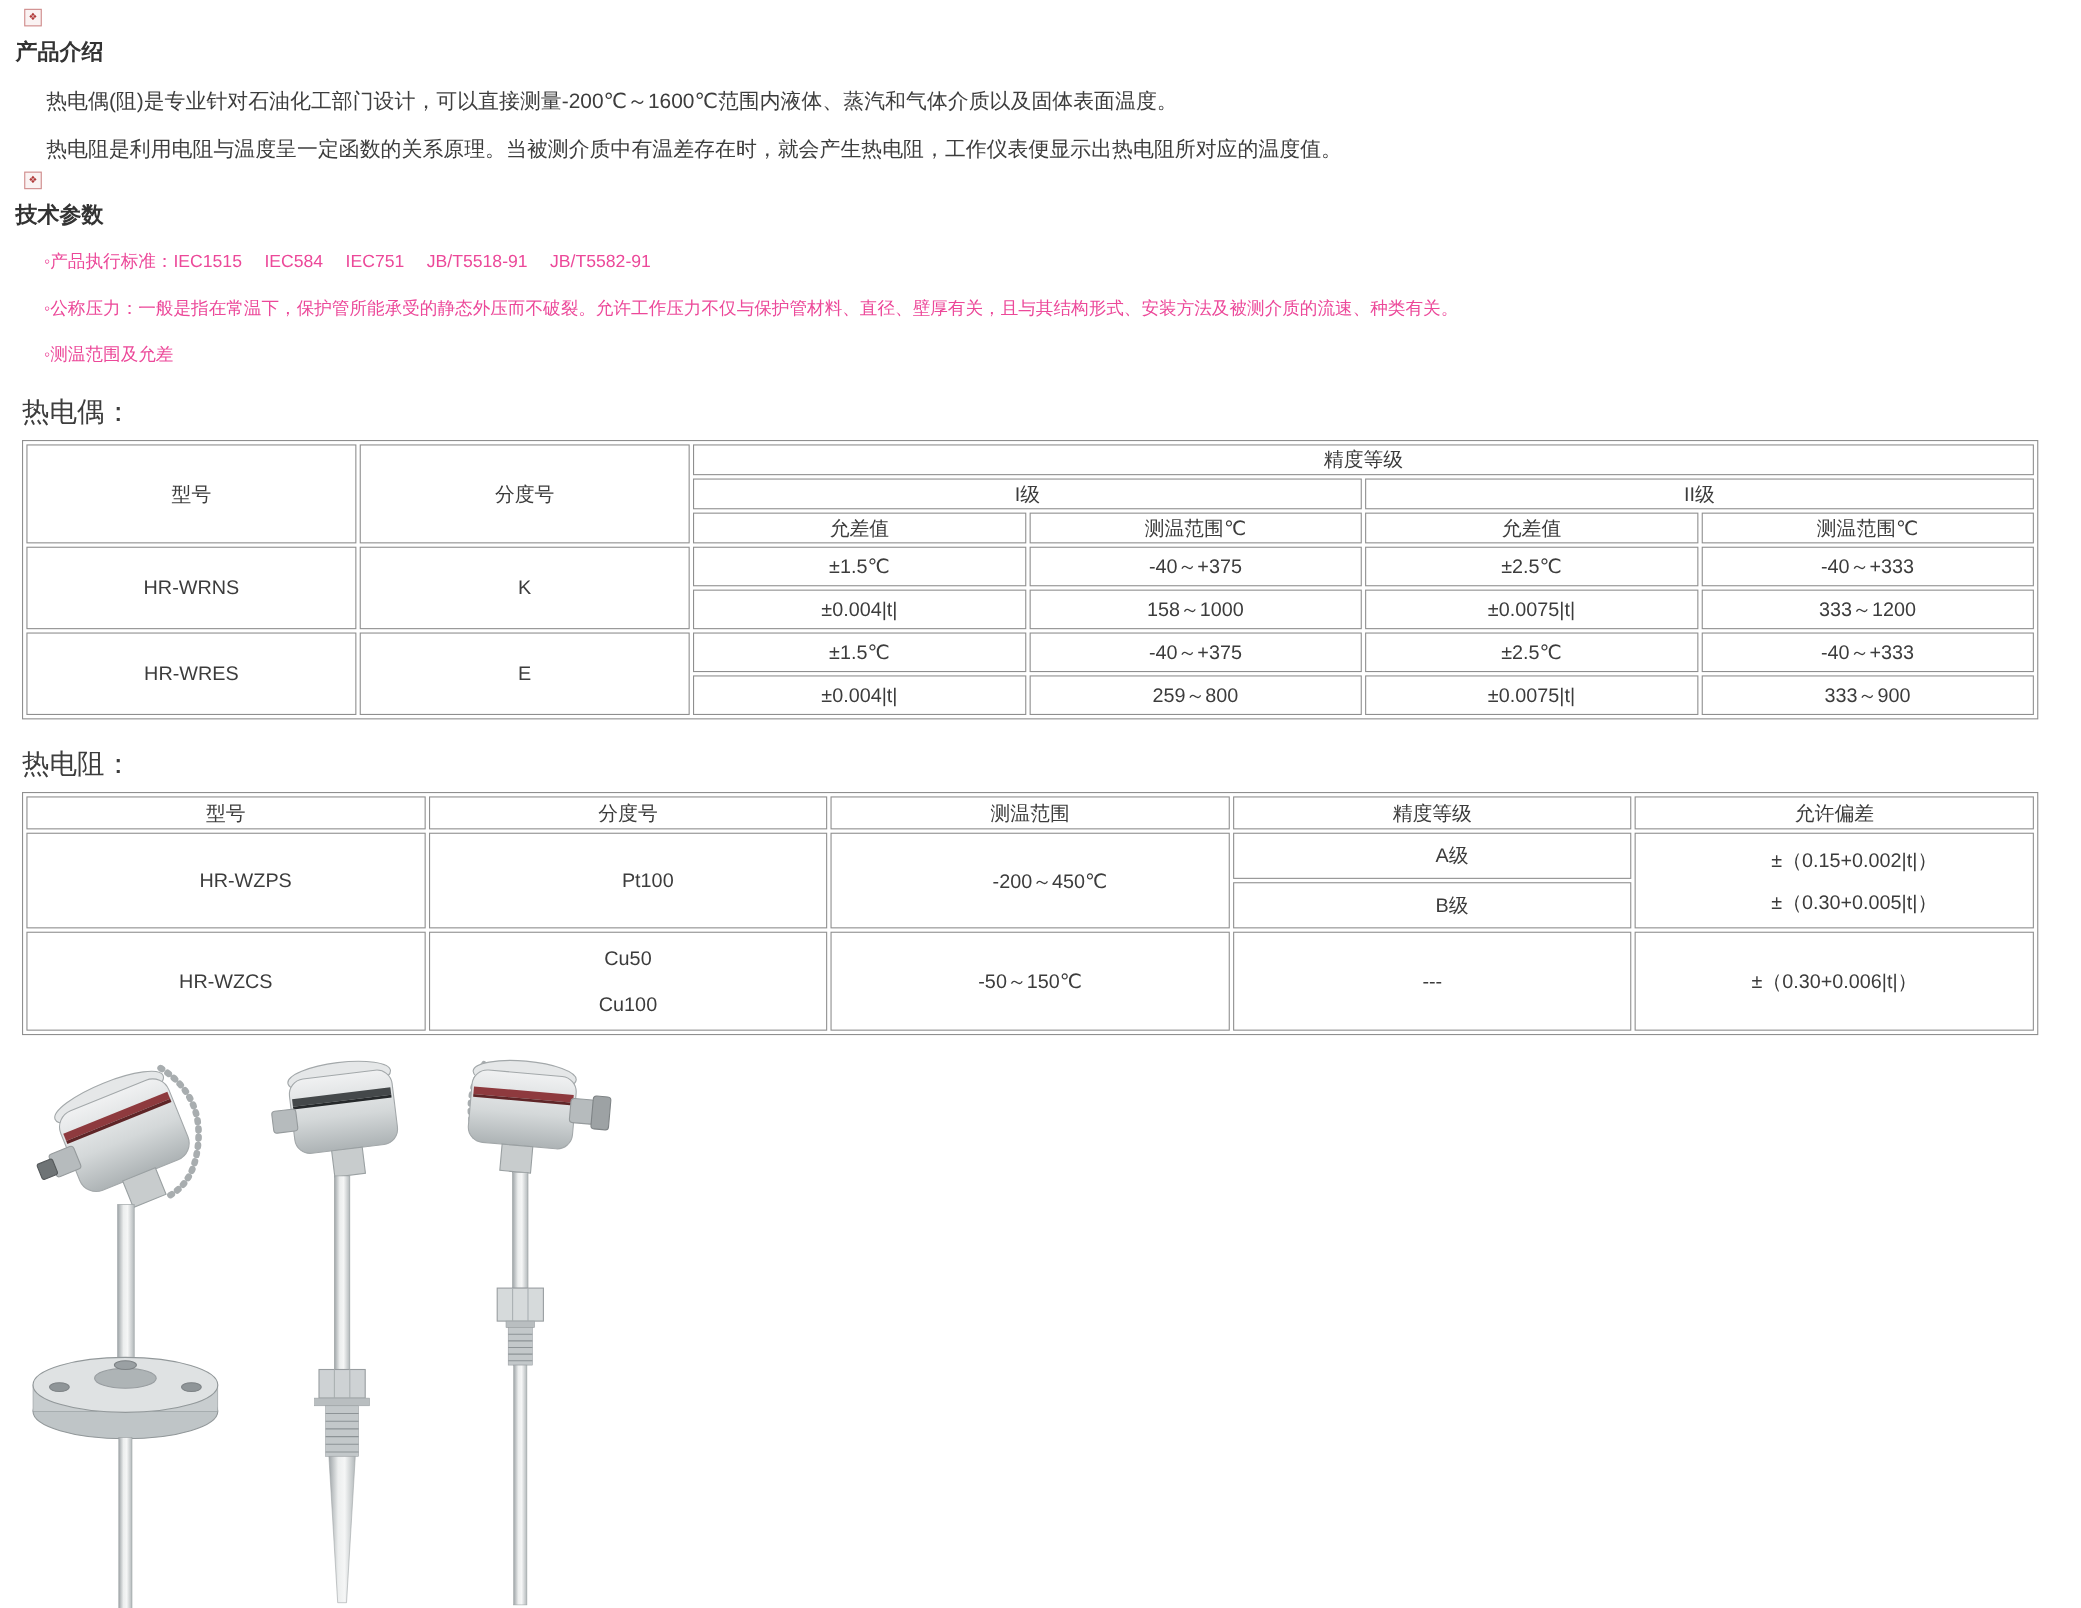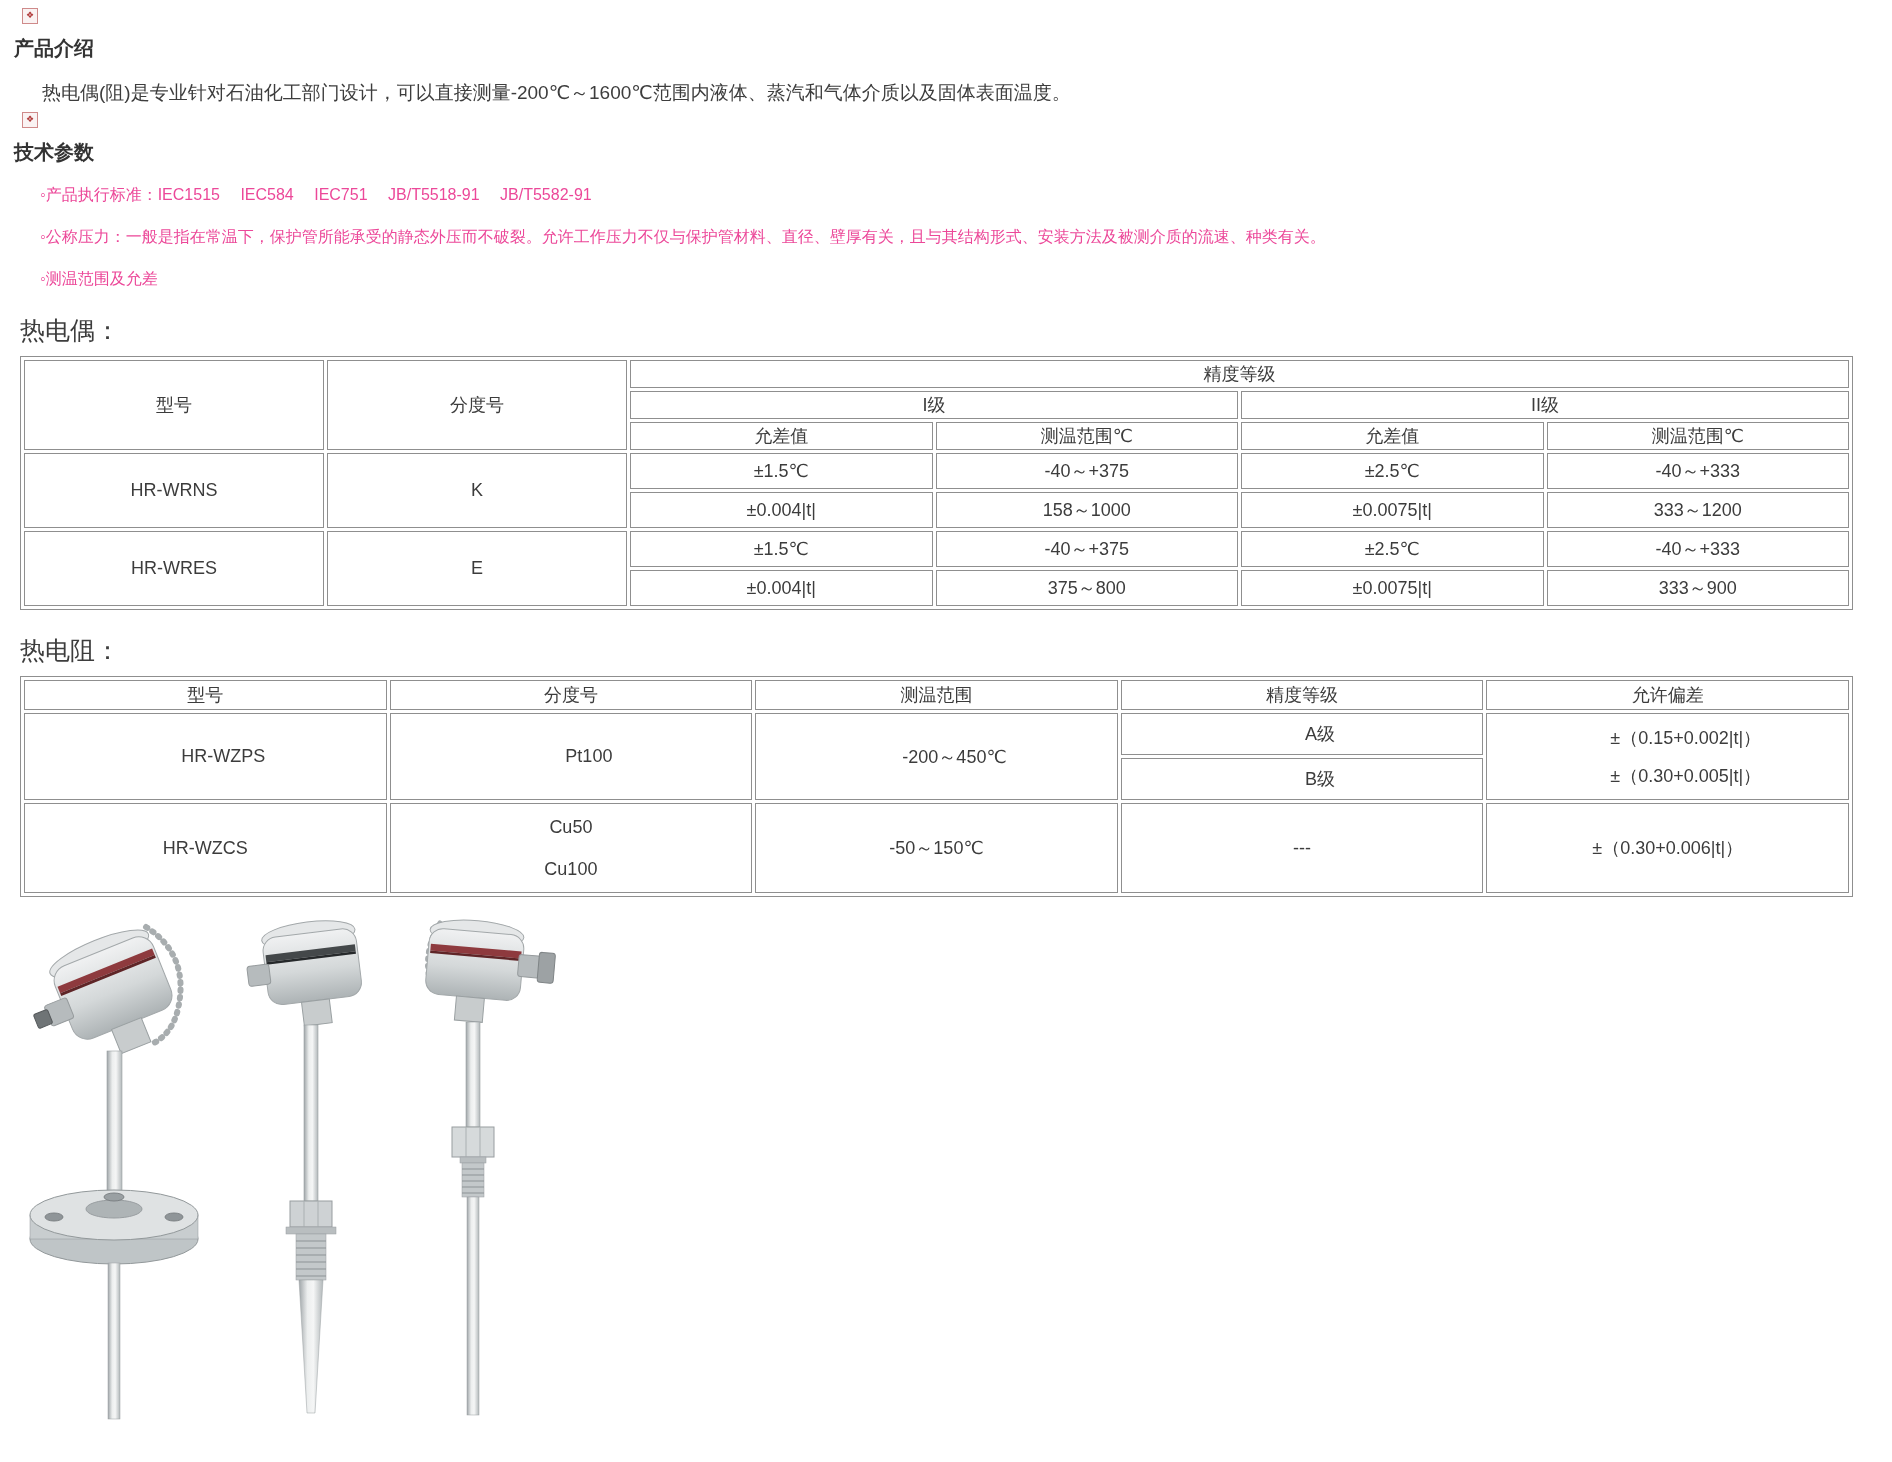--- a/index.html
+++ b/index.html
@@ -55,20 +55,21 @@
 </style>
 </head>
 <body>
 
 <div class="wrap">
 
   <span class="ph-icon">❖</span>
 
   <h2 class="sec-heading">产品介绍</h2>
   <div class="para">热电偶(阻)是专业针对石油化工部门设计，可以直接测量-200℃～1600℃范围内液体、蒸汽和气体介质以及固体表面温度。</div>
+  <div class="para">热电阻是利用电阻与温度呈一定函数的关系原理。当被测介质中有温差存在时，就会产生热电阻，工作仪表便显示出热电阻所对应的温度值。</div>
 
   <div class="ph2"><span class="ph-icon">❖</span></div>
 
   <h2 class="sec-heading">技术参数</h2>
   <div class="bullet">◦产品执行标准：IEC1515　 IEC584　 IEC751　 JB/T5518-91　 JB/T5582-91</div>
   <div class="bullet">◦公称压力：一般是指在常温下，保护管所能承受的静态外压而不破裂。允许工作压力不仅与保护管材料、直径、壁厚有关，且与其结构形式、安装方法及被测介质的流速、种类有关。</div>
   <div class="bullet">◦测温范围及允差</div>
 
   <div class="tbl-label">热电偶：</div>
 
@@ -114,21 +115,21 @@
     <tr class="rh34">
       <td rowspan="2">HR-WRES</td>
       <td rowspan="2">E</td>
       <td>±1.5℃</td>
       <td>-40～+375</td>
       <td>±2.5℃</td>
       <td>-40～+333</td>
     </tr>
     <tr class="rh34">
       <td>±0.004|t|</td>
-      <td>375～800</td>
+      <td>259～800</td>
       <td>±0.0075|t|</td>
       <td>333～900</td>
     </tr>
   </tbody>
     </table>
 
   <div class="tbl-label">热电阻：</div>
 
   <table class="spec">
     <colgroup>

